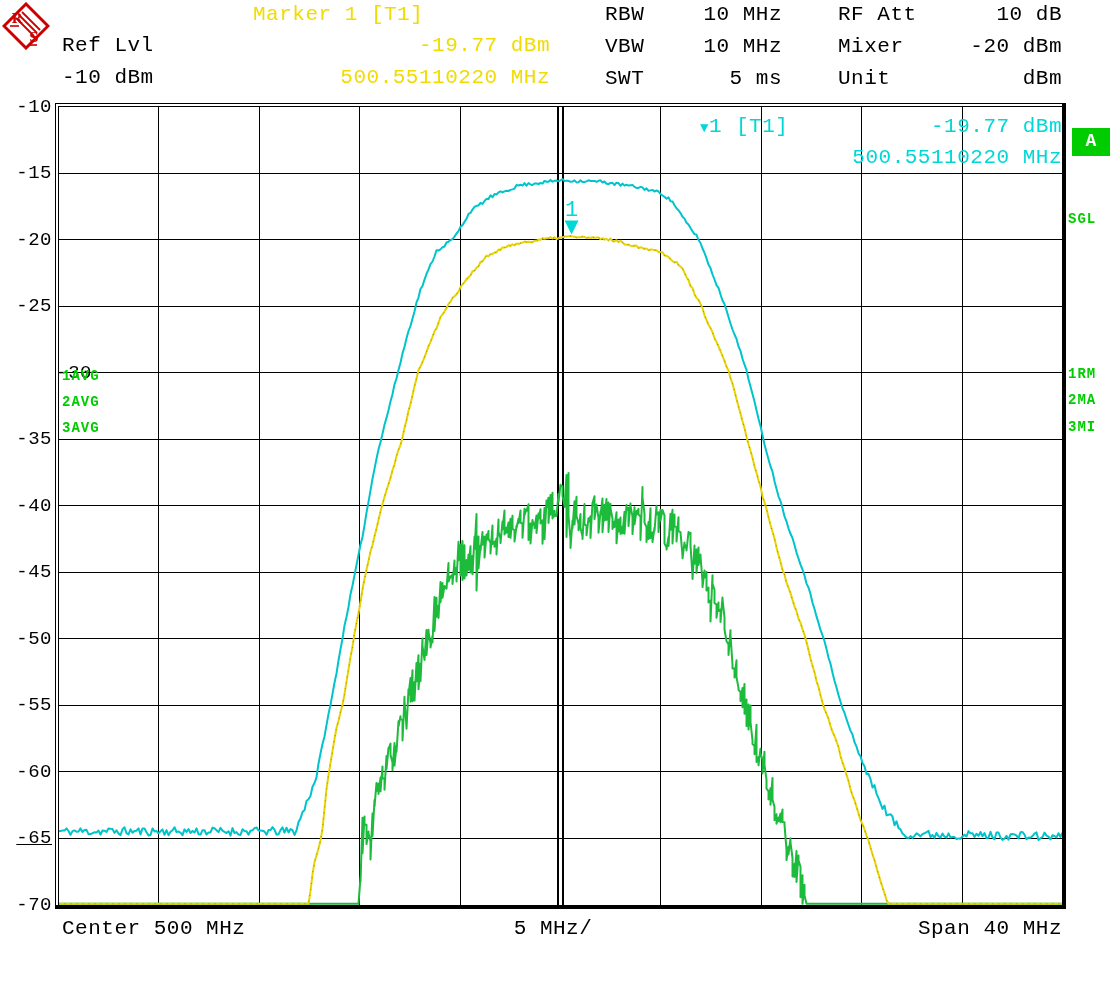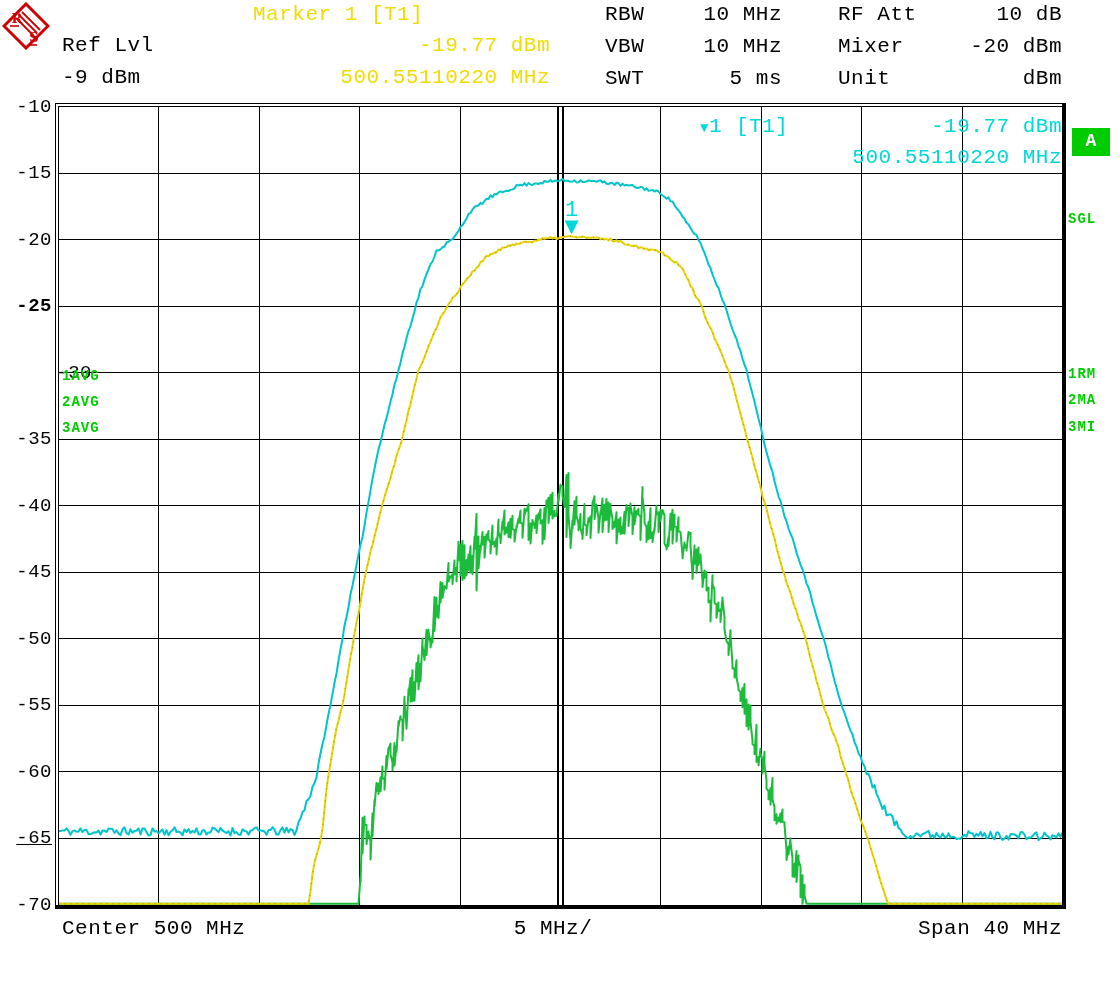--- a/index.html
+++ b/index.html
@@ -38,21 +38,21 @@
       <line x1="17" y1="13" x2="35" y2="31"></line>
       <line x1="14" y1="16" x2="32" y2="34"></line>
     </g>
     <text x="15" y="21" font-family="DejaVu Serif, serif" font-size="13" font-weight="bold" fill="#cc0000" text-anchor="middle">R</text>
     <text x="32" y="40" font-family="DejaVu Serif, serif" font-size="13" font-weight="bold" fill="#cc0000" text-anchor="middle">S</text>
     <line x1="8" y1="24" x2="17" y2="24" stroke="#cc0000" stroke-width="1.6"></line>
     <line x1="26" y1="43" x2="35" y2="43" stroke="#cc0000" stroke-width="1.6"></line>
   </svg>
 
   <div class="t" style="left:62px;top:34px;">Ref Lvl</div>
-  <div class="t" style="left:62px;top:66px;">-9 dBm</div>
+  <div class="t" style="left:62px;top:66px;">-10 dBm</div>
 
   <div class="t yellow" style="left:253px;top:3px;">Marker 1 [T1]</div>
   <div class="t yellow right" style="left:250px;top:34px;width:300px;">-19.77 dBm</div>
   <div class="t yellow right" style="left:250px;top:66px;width:300px;">500.55110220 MHz</div>
 
   <div class="t" style="left:605px;top:3px;">RBW</div>
   <div class="t hdr-val-col1" style="top:3px;">10 MHz</div>
   <div class="t" style="left:605px;top:35px;">VBW</div>
   <div class="t hdr-val-col1" style="top:35px;">10 MHz</div>
   <div class="t" style="left:605px;top:67px;">SWT</div>
@@ -62,21 +62,21 @@
   <div class="t hdr-val-col2" style="top:3px;">10 dB</div>
   <div class="t" style="left:838px;top:35px;">Mixer</div>
   <div class="t hdr-val-col2" style="top:35px;">-20 dBm</div>
   <div class="t" style="left:838px;top:67px;">Unit</div>
   <div class="t hdr-val-col2" style="top:67px;">dBm</div>
 
   <div id="y-axis-labels">
       <div class="ylab" style="top: 95px;">-10</div>
       <div class="ylab" style="top: 161px;">-15</div>
       <div class="ylab" style="top: 228px;">-20</div>
-      <div class="ylab" style="top: 294px; font-weight: bold;">-25</div>
+      <div class="ylab" style="top: 294px;">-25</div>
       <div class="ylab" style="top: 361px; padding-left: 40px;">-30</div>
       <div class="ylab" style="top: 427px;">-35</div>
       <div class="ylab" style="top: 494px;">-40</div>
       <div class="ylab" style="top: 560px;">-45</div>
       <div class="ylab" style="top: 627px;">-50</div>
       <div class="ylab" style="top: 693px;">-55</div>
       <div class="ylab" style="top: 760px;">-60</div>
       <div class="ylab" style="top: 826px; text-decoration: underline;">-65</div>
       <div class="ylab" style="top: 893px;">-70</div>
     </div>

